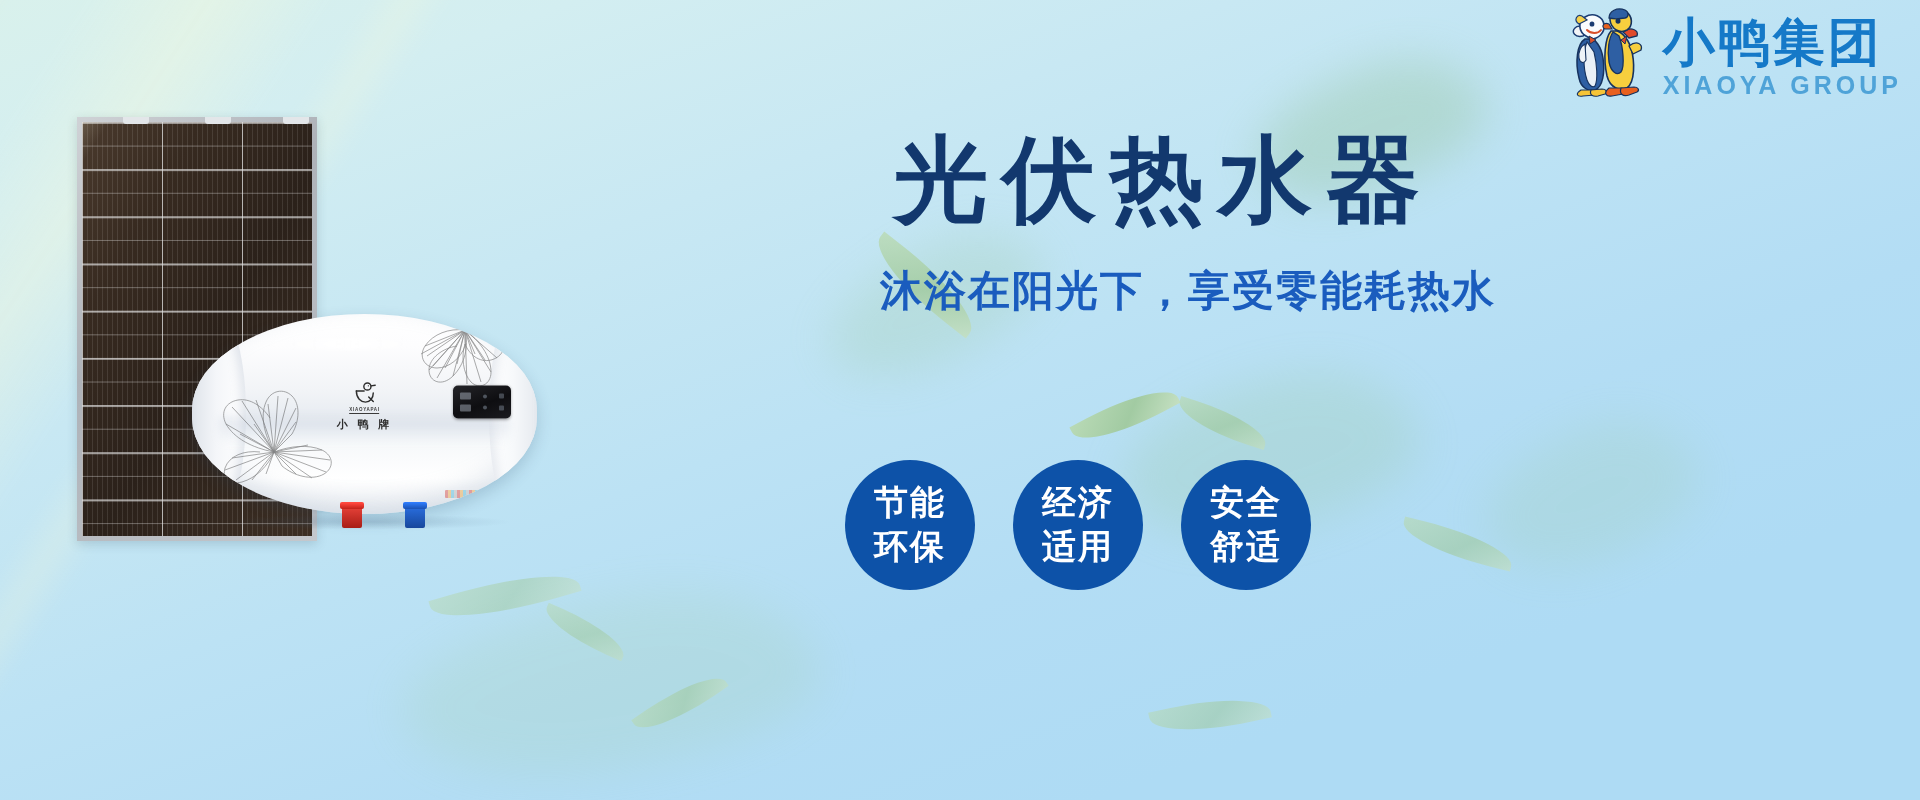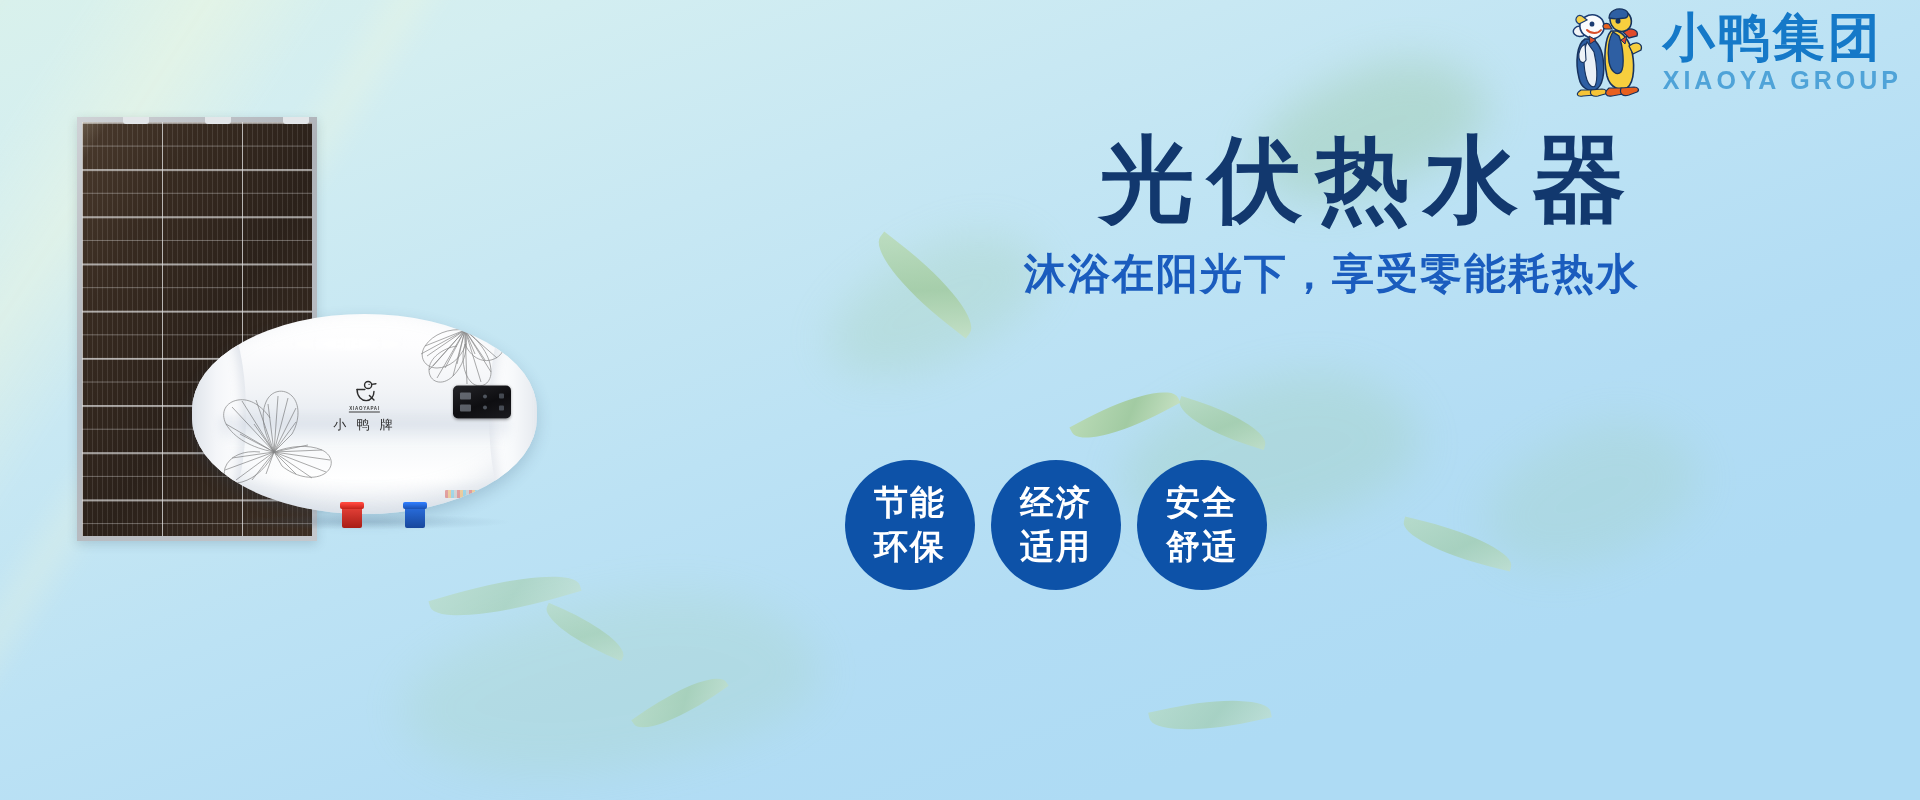--- a/index.html
+++ b/index.html
@@ -47,48 +47,48 @@
 
   
   .leaf {
     position:absolute;
     background:linear-gradient(140deg,#b9d9ab 0%,#9ec794 55%,#c7e0ba 100%);
     border-radius:0 82% 0 82%;
     opacity:.85;
   }
 
   
-  .logo { position:absolute; right:18px; top:6px; display:flex; align-items:center; gap:10px; }
+  .logo { position:absolute; right:18px; top:6px; display:flex; align-items:flex-end; gap:10px; }
   .logo-mark { width:88px; height:92px; position:relative; }
   .logo-text { display:flex; flex-direction:column; align-items:flex-start; line-height:1; }
   .logo-cn {
     font-size:52px; font-weight:bold; color:#1579c8; letter-spacing:3px;
     font-family:"DejaVu Sans","Liberation Sans",sans-serif;
   }
   .logo-en {
     font-size:25px; font-weight:bold; color:#4fa3d8; letter-spacing:4px; margin-top:5px;
   }
 
   
-  .copy { position:absolute; left:880px; top:130px; width:760px; text-align:right; }
+  .copy { position:absolute; left:880px; top:130px; width:760px; text-align:left; }
   .headline {
     font-size:94px; font-weight:bold; color:#12386e;
     letter-spacing:14px; line-height:1.06; text-indent:14px;
     font-family:"DejaVu Sans","Liberation Sans",sans-serif;
     white-space:nowrap;
   }
   .subhead {
-    margin-top:16px;
+    margin-top:33px;
     font-size:42px; font-weight:bold; color:#1a5cbe;
     letter-spacing:2px; white-space:nowrap;
     font-family:"DejaVu Sans","Liberation Sans",sans-serif;
   }
 
   
-  .badges { position:absolute; left:845px; top:460px; display:flex; gap:16px; }
+  .badges { position:absolute; left:845px; top:460px; display:flex; gap:38px; }
   .badge {
     width:130px; height:130px; border-radius:50%;
     background:#0d52a8;
     color:#ffffff;
     display:flex; flex-direction:column; align-items:center; justify-content:center;
     font-size:34px; font-weight:bold; line-height:1.28; letter-spacing:2px;
     font-family:"DejaVu Sans","Liberation Sans",sans-serif;
   }
   .badge span { display:block; }
 
@@ -162,21 +162,21 @@
   .floral { position:absolute; opacity:.62; }
   .floral svg { display:block; }
   .floral.fl-left  { left:20px;  top:60px;  width:130px; height:115px; }
   .floral.fl-right { right:22px; top:-4px;  width:108px; height:96px; }
   .brand {
     position:absolute; left:50%; top:46%; transform:translate(-50%,-50%);
     display:flex; flex-direction:column; align-items:center; gap:1px;
   }
   .brand-duck { width:26px; height:26px; }
   .brand-en { font-size:4.5px; letter-spacing:.7px; color:#3a3a3a; font-weight:bold; border-bottom:1px solid #3a3a3a; padding-bottom:1px; }
-  .brand-cn { font-size:13px; letter-spacing:3px; color:#2e2e2e; font-weight:normal; margin-top:2px;
+  .brand-cn { font-size:11px; letter-spacing:3px; color:#2e2e2e; font-weight:bold; margin-top:2px;
               font-family:"DejaVu Sans","Liberation Sans",sans-serif; }
   .lcd {
     position:absolute; right:26px; top:44%; transform:translateY(-50%);
     width:58px; height:33px; border-radius:5px;
     background:linear-gradient(160deg,#242428 0%,#0e0e11 55%,#1b1b1f 100%);
     box-shadow:0 1px 3px rgba(0,0,0,.35);
     padding:5px 7px;
   }
   .lcd-row { display:flex; justify-content:space-between; align-items:center; height:50%; }
   .lcd-seg { width:11px; height:7px; background:rgba(205,215,230,.40); border-radius:1px; }

